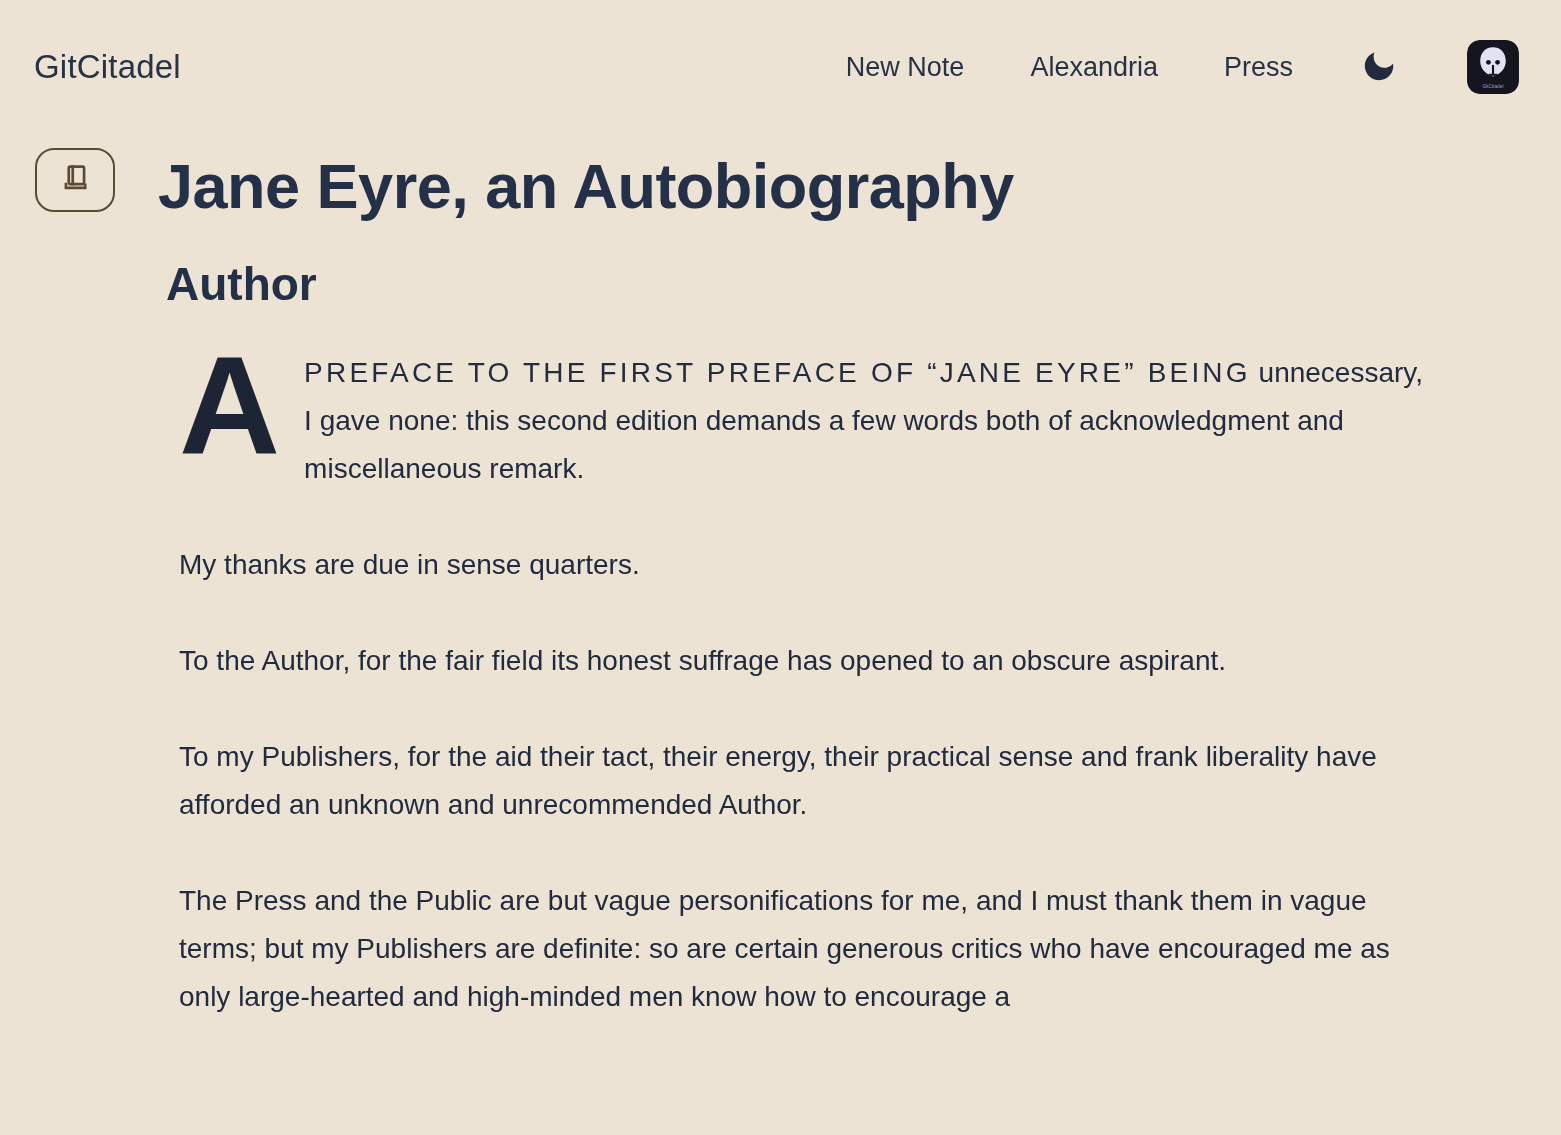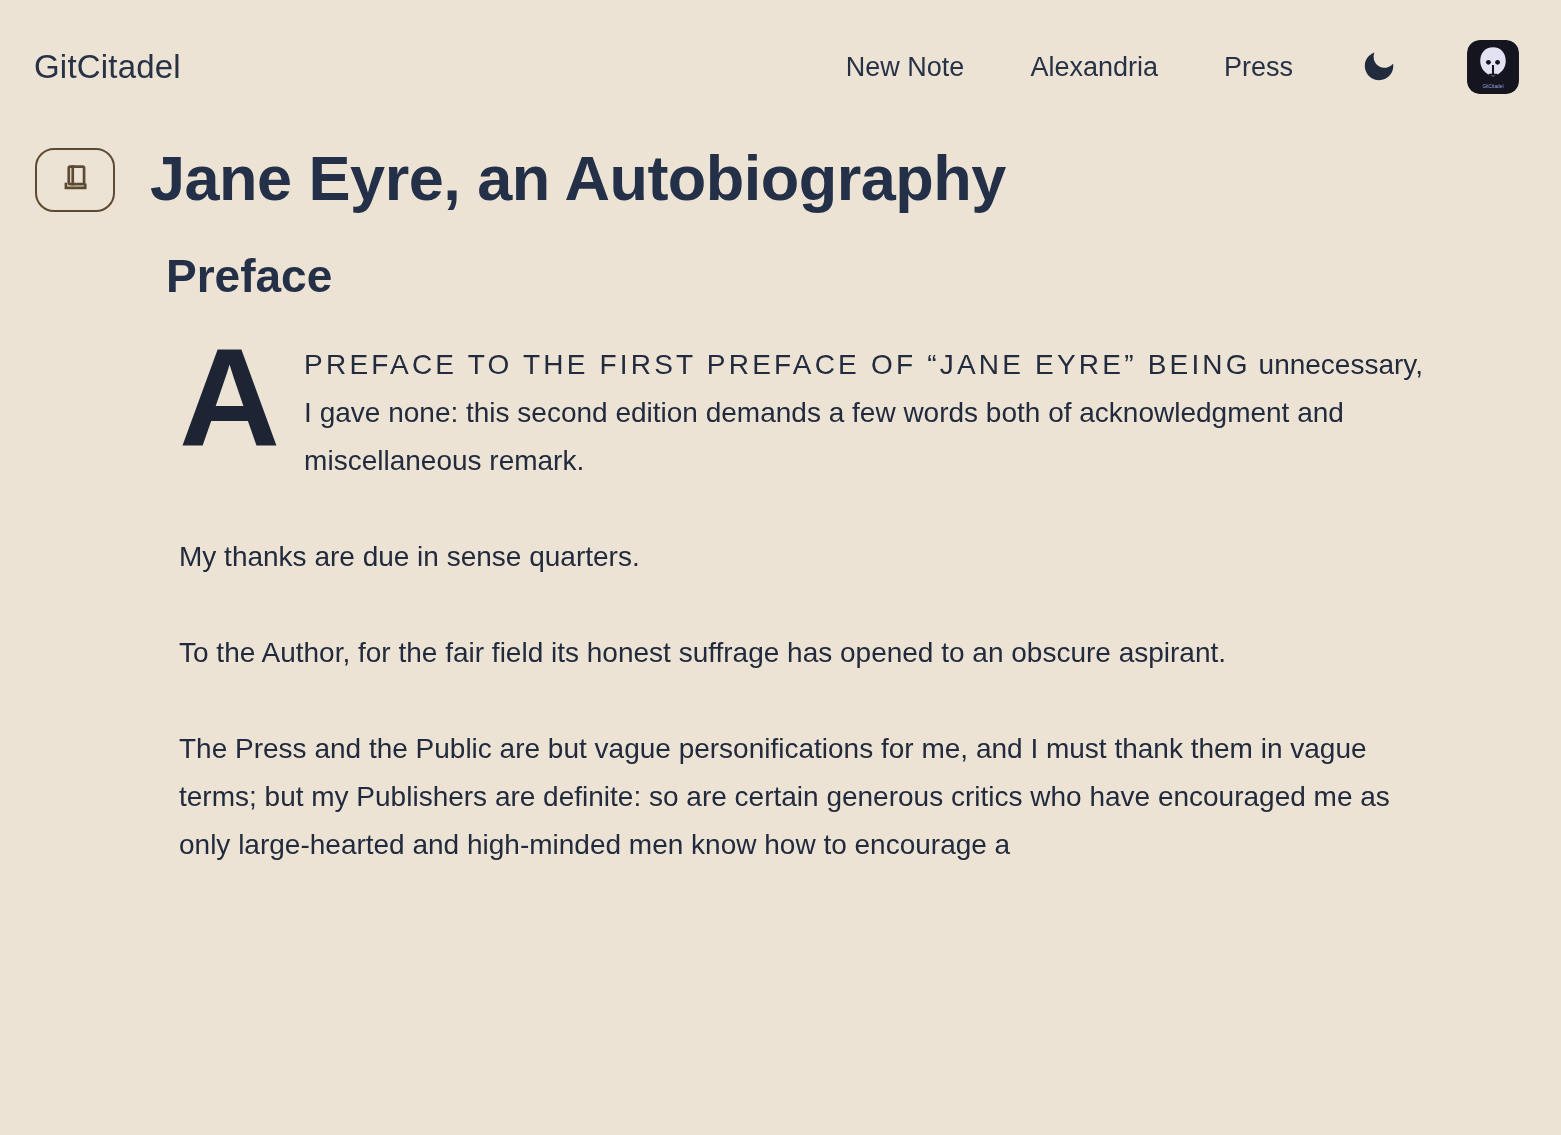--- a/index.html
+++ b/index.html
@@ -53,21 +53,21 @@
     background: transparent;
     border: 2.5px solid #5d4a33;
     border-radius: 19px;
     display: flex; align-items: center; justify-content: center;
     cursor: pointer;
   }
 
   
   main { padding: 44px 130px 0 150px; }
   h1.doc-title {
-    margin: 0;
+    margin: 8px;
     font-size: 63px;
     line-height: 1.1;
     font-weight: 700;
     color: #233047;
     letter-spacing: -0.5px;
   }
   h2.section-heading {
     margin: 36px 0 0 16px;
     font-size: 46px;
     font-weight: 700;
@@ -132,22 +132,23 @@
     <svg width="34" height="34" viewBox="0 0 24 24" fill="none" stroke="#5d4a33" stroke-width="1.9" stroke-linecap="square">
       <rect x="7.6" y="3.2" width="10.8" height="12.4" rx="1"></rect>
       <line x1="10.4" y1="3.2" x2="10.4" y2="15.6"></line>
       <path d="M5.6 15.6 v2.7 h13.6 v-2.2"></path>
     </svg>
   </span>
 </button>
 
 <main>
   <h1 class="doc-title">Jane Eyre, an Autobiography</h1>
-  <h2 class="section-heading">Preface</h2>
+  <h2 class="section-heading">Author</h2>
 
   <article>
     <p class="lead"><span class="dropcap">A</span><span class="smallcaps">PREFACE TO THE FIRST PREFACE OF “JANE EYRE” BEING</span><span> unnecessary, I gave none: this second edition demands a few words both of acknowledgment and miscellaneous remark.</span></p>
 
     <p>My thanks are due in sense quarters.</p>
     <p>To the Author, for the fair field its honest suffrage has opened to an obscure aspirant.</p>
+    <p>To my Publishers, for the aid their tact, their energy, their practical sense and frank liberality have afforded an unknown and unrecommended Author.</p>
     <p>The Press and the Public are but vague personifications for me, and I must thank them in vague terms; but my Publishers are definite: so are certain generous critics who have encouraged me as only large-hearted and high-minded men know how to encourage a</p>
   </article>
 </main>
 
 </body></html>

